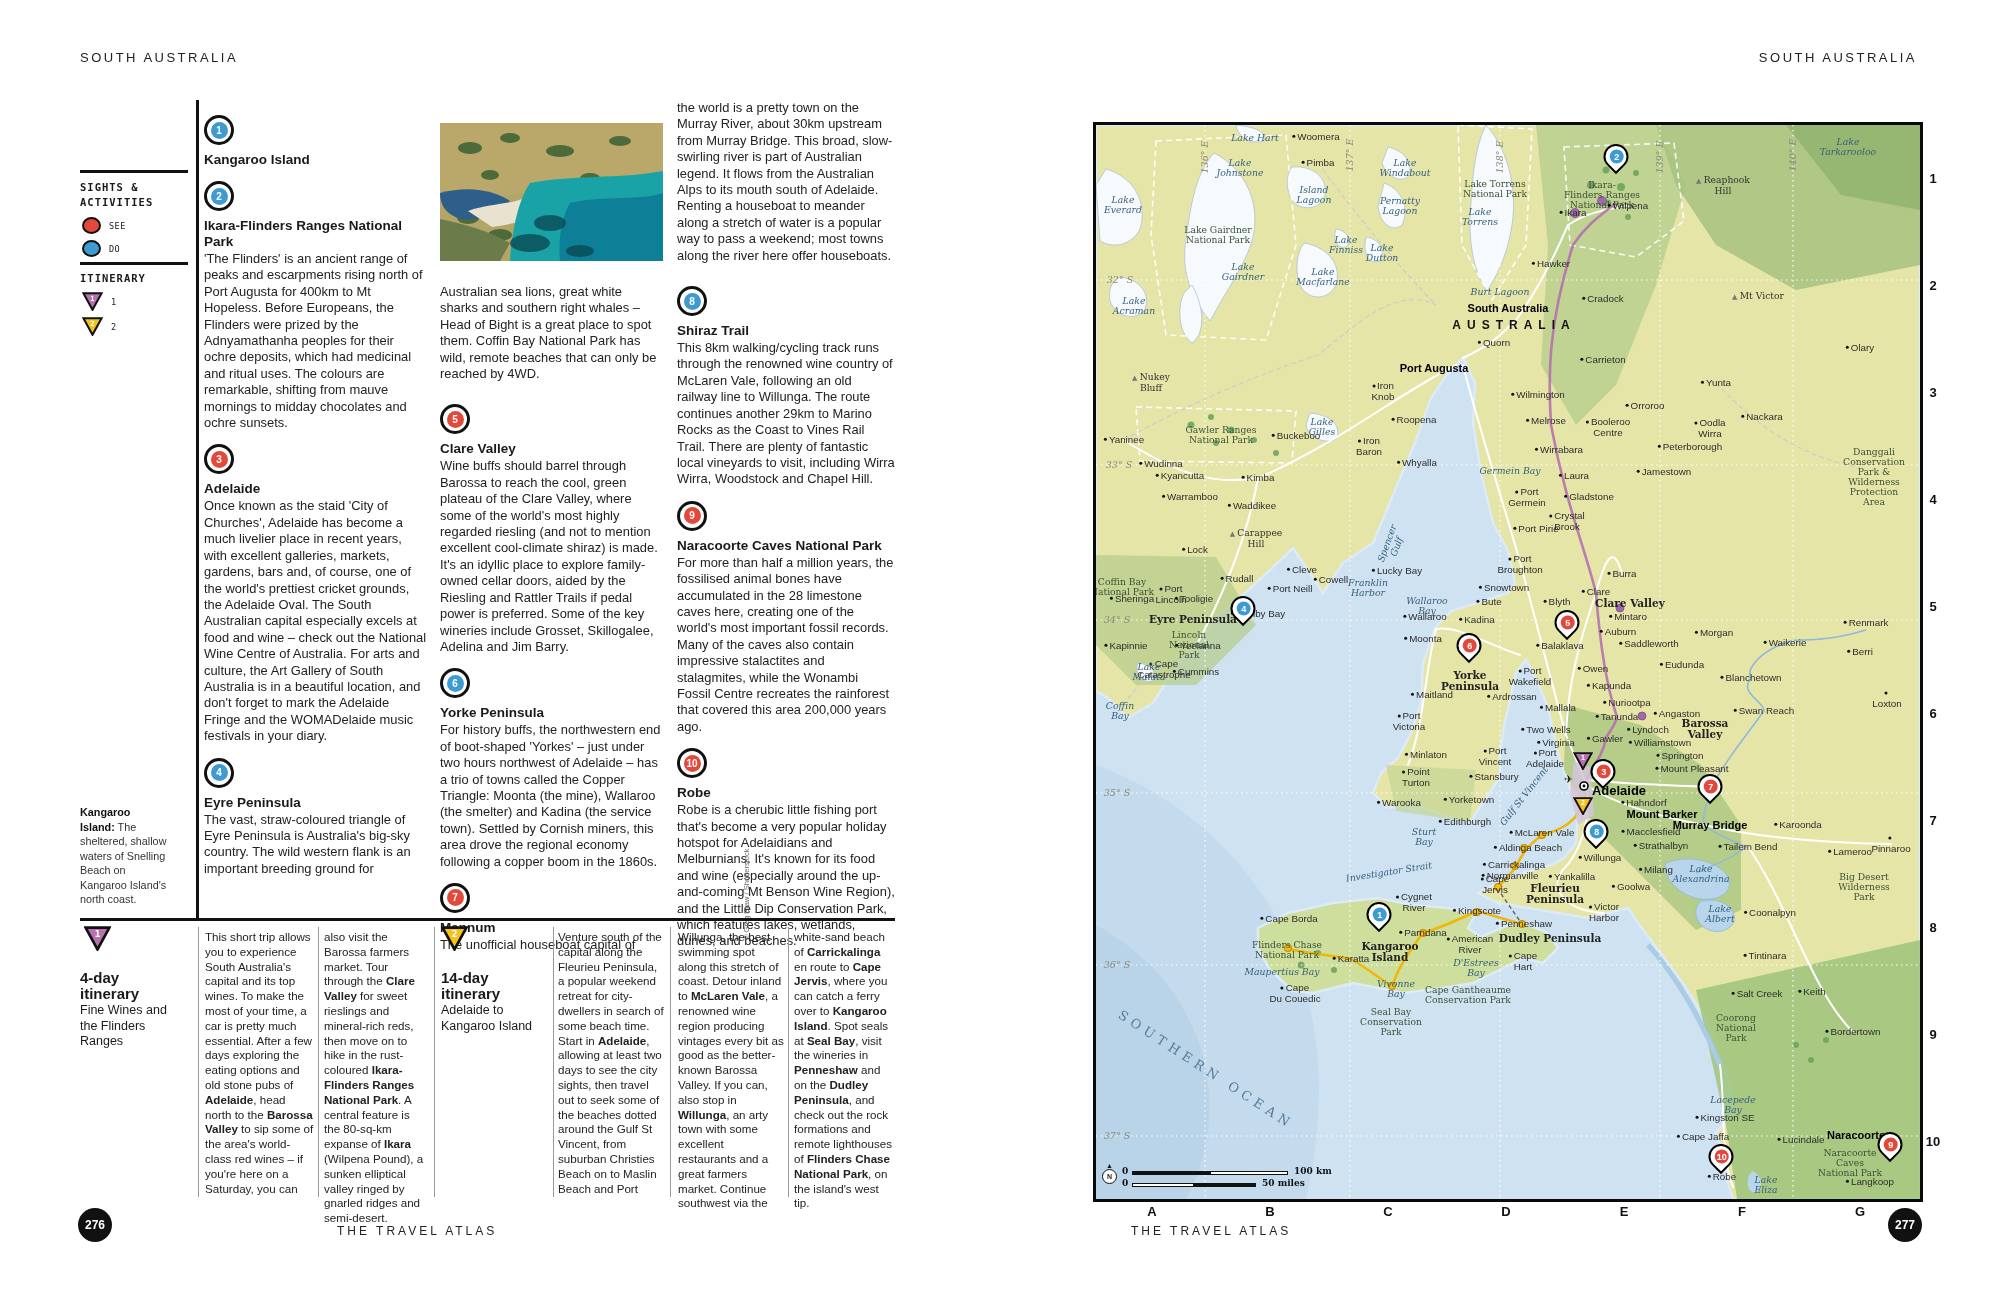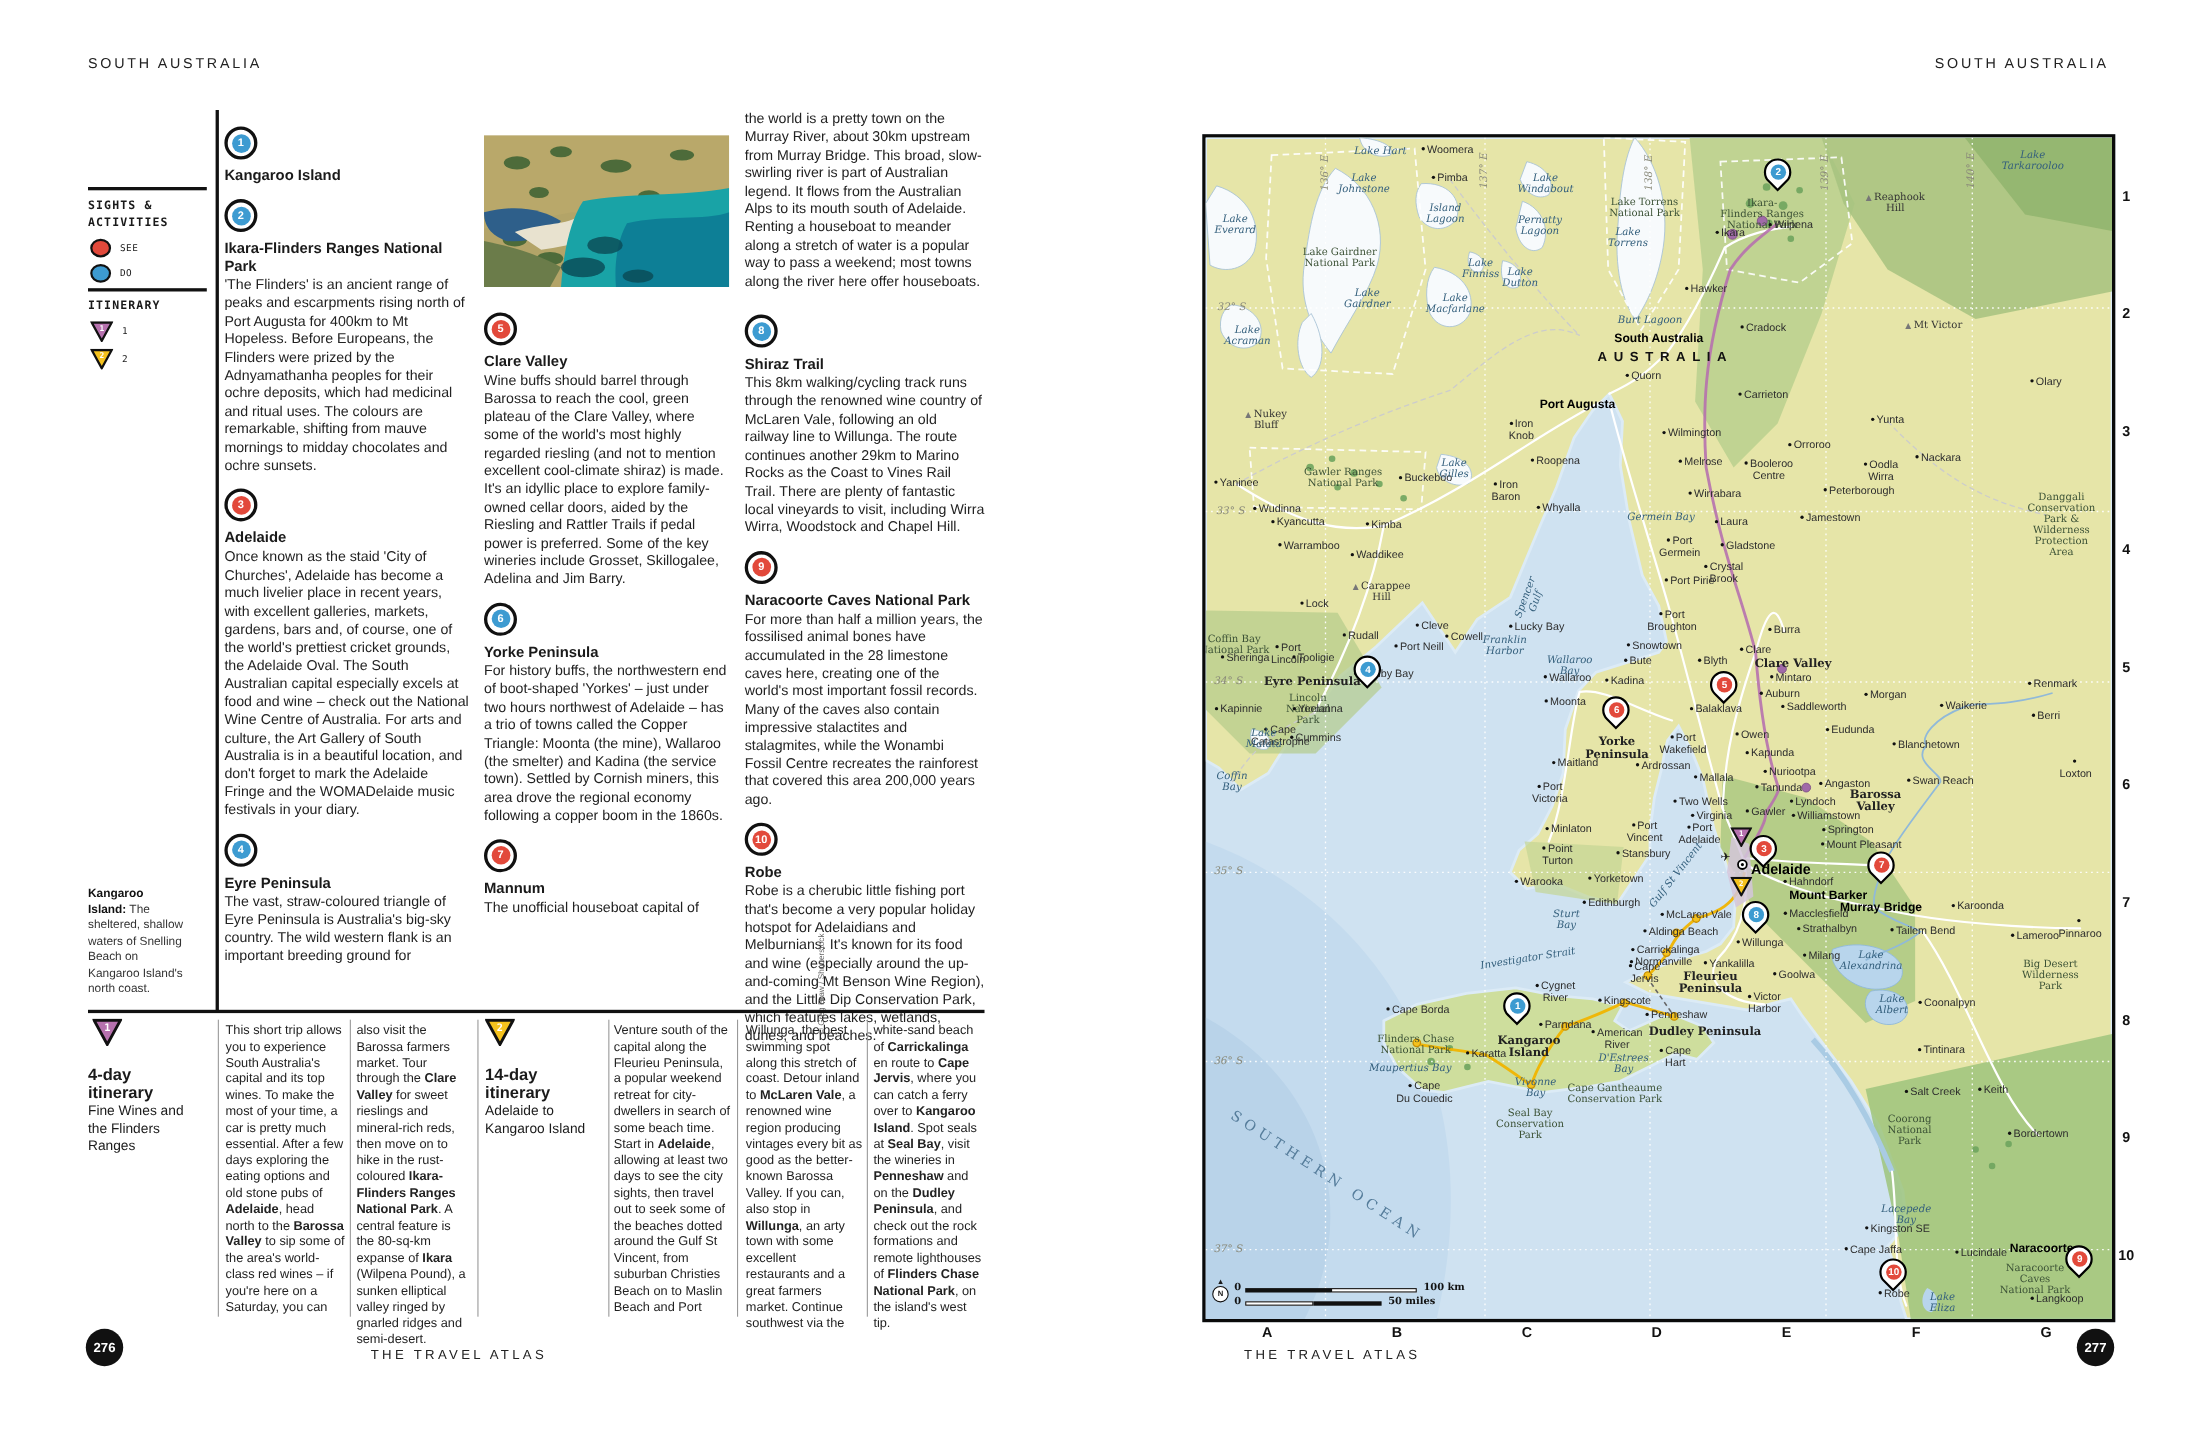--- a/index.html
+++ b/index.html
@@ -154,20 +154,21 @@
           <path d="M28,88 C50,80 72,82 86,74 C100,70 112,64 126,66 L134,84 C110,92 80,100 52,104 Z" fill="#e8e2cf"></path>
           <path d="M90,60 C130,52 180,56 223,48 V138 H70 C72,108 78,78 90,60 Z" fill="#19a3a6"></path>
           <path d="M130,80 C165,72 200,78 223,70 V138 H120 C118,115 122,94 130,80 Z" fill="#0d7f96"></path>
           <g fill="#0a4a55" opacity="0.8">
             <ellipse cx="110" cy="100" rx="16" ry="8"></ellipse>
             <ellipse cx="90" cy="120" rx="20" ry="9"></ellipse>
             <ellipse cx="140" cy="128" rx="14" ry="6"></ellipse>
           </g>
           <path d="M0,96 C20,100 50,108 70,120 L60,138 H0 Z" fill="#6b7c4a"></path>
         </svg></div>
+      <div class="contp" style="margin-bottom: 22px;">Australian sea lions, great white sharks and southern right whales – Head of Bight is a great place to spot them. Coffin Bay National Park has wild, remote beaches that can only be reached by 4WD.</div>
       <div class="sight">
         <div class="snum">
           <i style="background:#e2493b">5</i>
         </div>
         <div class="stitle">Clare Valley</div>
         <div class="sbody">Wine buffs should barrel through Barossa to reach the cool, green plateau of the Clare Valley, where some of the world's most highly regarded riesling (and not to mention excellent cool-climate shiraz) is made. It's an idyllic place to explore family-owned cellar doors, aided by the Riesling and Rattler Trails if pedal power is preferred. Some of the key wineries include Grosset, Skillogalee, Adelina and Jim Barry.</div>
       </div>
       <div class="sight">
         <div class="snum">
           <i style="background:#3d9bd1">6</i>

